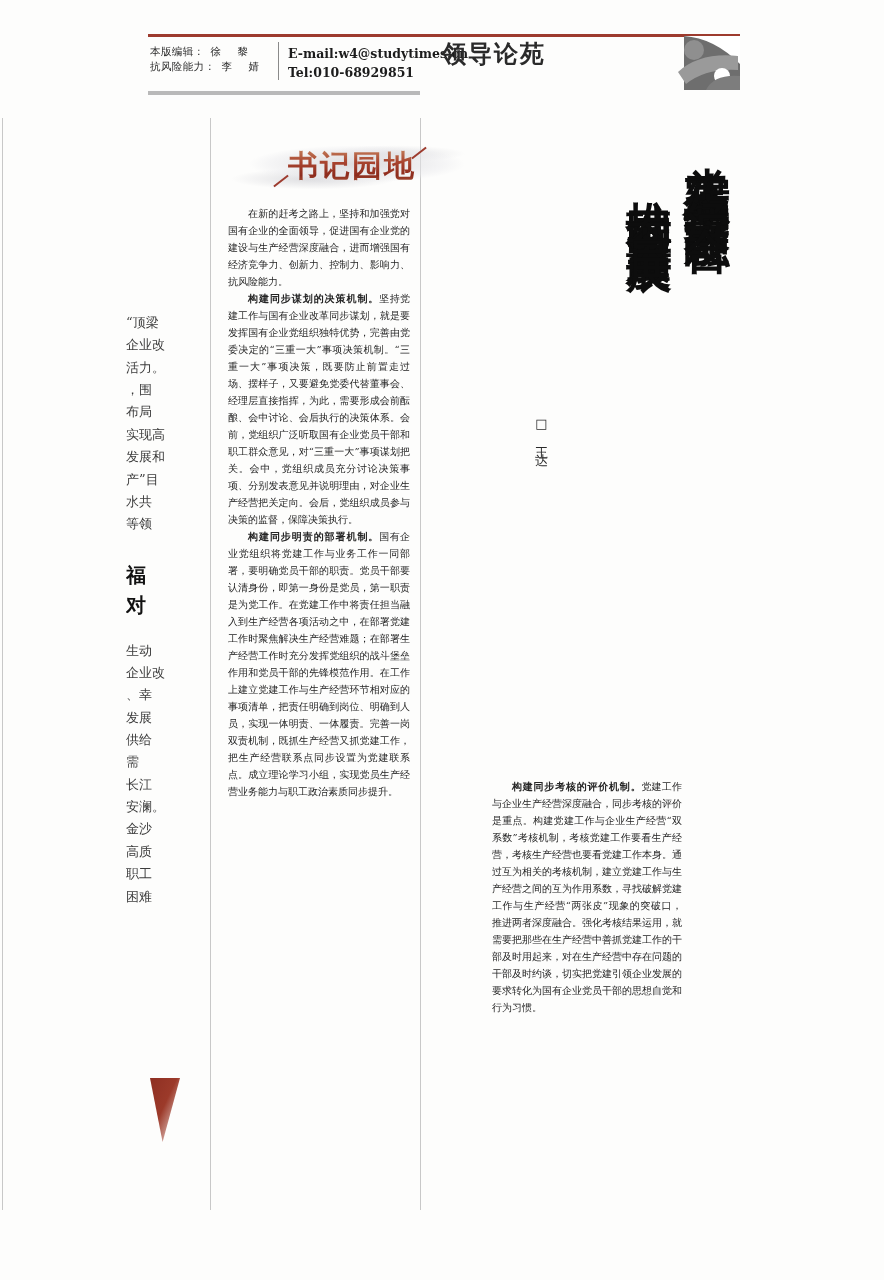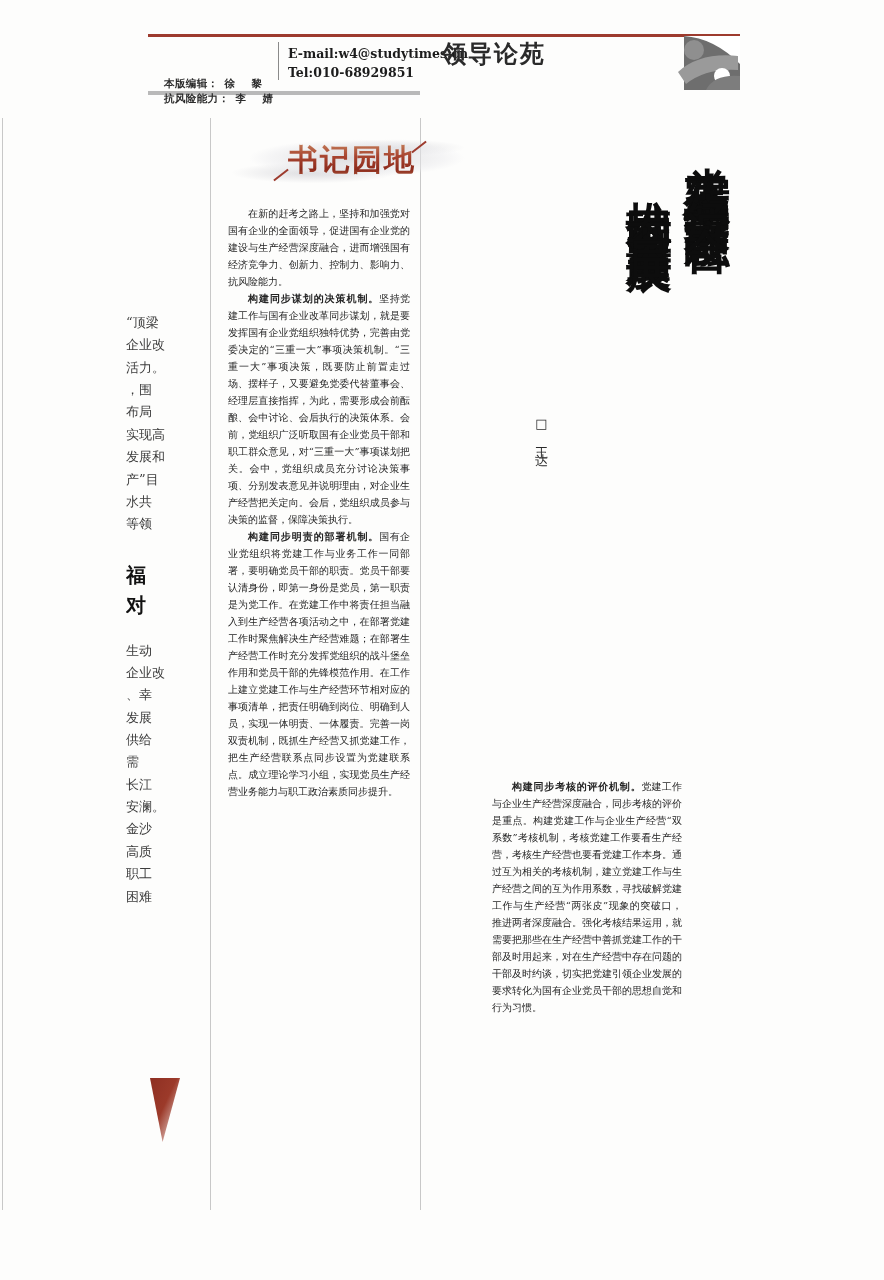--- a/index.html
+++ b/index.html
@@ -37,29 +37,28 @@
     background: #9d3b2e;
   }
   .masthead-rule-bottom {
     position: absolute;
     left: 0; top: 57px;
     width: 272px; height: 4px;
     background: #b9b9b9;
   }
   .credits {
     position: absolute;
-    left: 16px; top: 10px;
+    left: 2px; top: 10px;
     width: 124px;
     line-height: 1.45;
     font-size: 10.5px;
     font-family: "DejaVu Serif", "Liberation Serif", serif;
-    font-weight: bold;
+    font-weight: normal;
     color: #2b2b2b;
     letter-spacing: 0.4px;
-    margin-top: 32px;
   }
   .credits div { white-space: nowrap; }
   .credits .nm { margin-left: 6px; letter-spacing: 3px; }
   .vrule {
     position: absolute;
     left: 130px; top: 8px;
     width: 1px; height: 38px;
     background: #8a8a8a;
   }
   .contact {
@@ -138,21 +137,21 @@
     position: absolute;
     left: 228px;
     top: 205px;
     width: 182px;
     height: 1002px;
     overflow: hidden;
   }
   .banner {
     position: absolute;
     left: 232px;
-    top: 124px;
+    top: 130px;
     width: 240px;
     height: 74px;
   }
   .banner-ribbon {
     position: absolute;
     inset: 0;
     background:
       radial-gradient(ellipse 150px 26px at 52% 46%, rgba(215,215,218,0.85) 0%, rgba(235,235,238,0.45) 58%, rgba(255,255,255,0) 72%),
       radial-gradient(ellipse 118px 15px at 34% 66%, rgba(198,198,204,0.6) 0%, rgba(255,255,255,0) 70%),
       radial-gradient(ellipse 100px 12px at 68% 32%, rgba(205,205,210,0.55) 0%, rgba(255,255,255,0) 70%);

